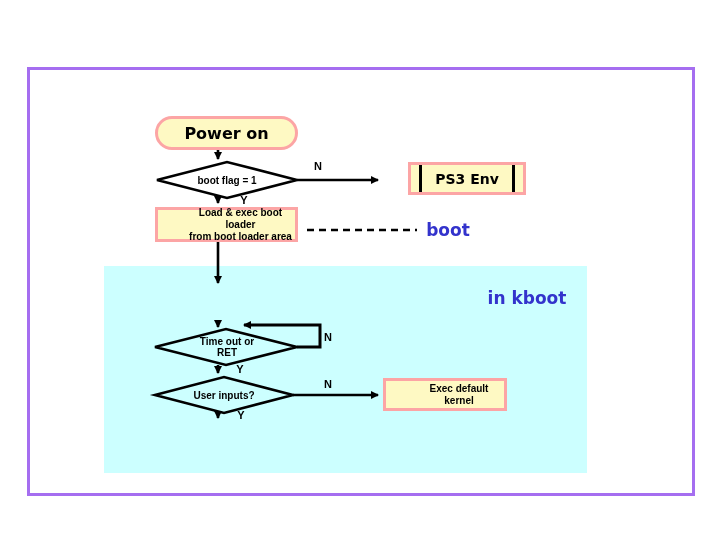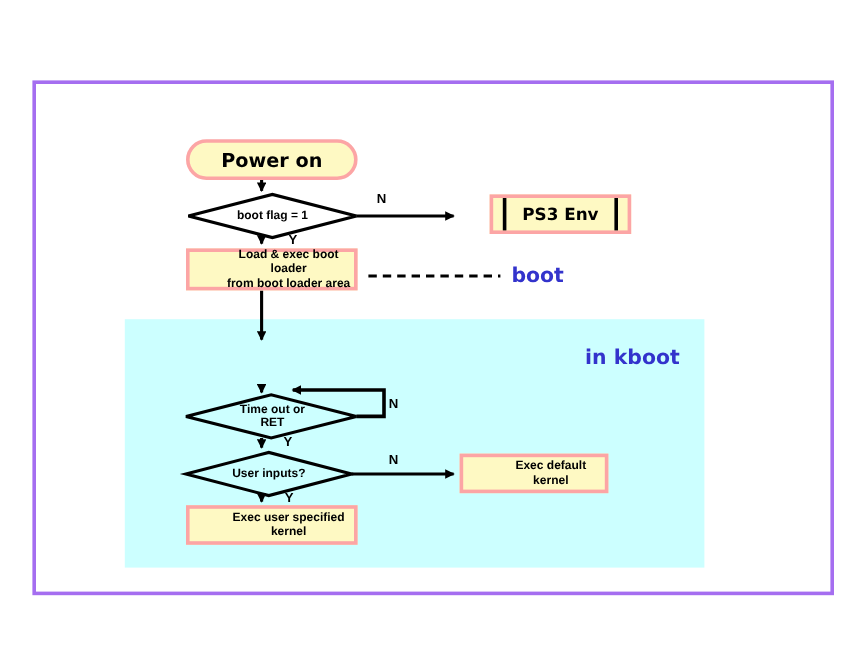--- a/index.html
+++ b/index.html
@@ -131,23 +131,20 @@
       <div>Load &amp; exec boot loader</div>
       <div>from boot loader area</div>
     </div>
   </div>
 
 
   <div class="shape process proc-execdef">
     <span>Exec default kernel</span>
   </div>
 
-  <div class="shape process proc-execuser">
-    <span>Exec user specified kernel</span>
-  </div>
 
   <div class="diamond-label" style="left:227px; top:180px;">boot flag = 1</div>
   <div class="diamond-label" style="left:227px; top:347px;">
     <div>Time out or</div>
     <div>RET</div>
   </div>
   <div class="diamond-label" style="left:224px; top:395px;">User inputs?</div>
 
   <div class="branch-label" style="left:318px; top:166px;">N</div>
   <div class="branch-label" style="left:244px; top:200px;">Y</div>

